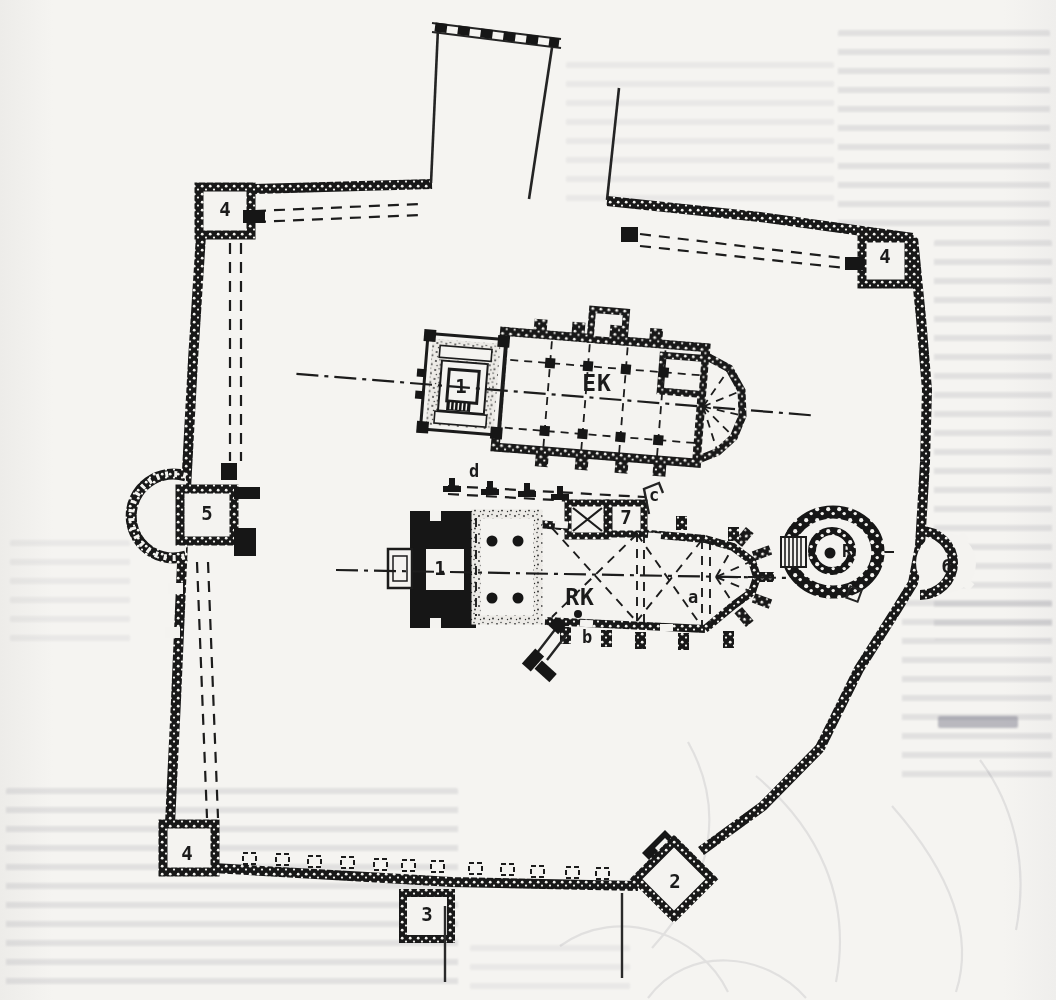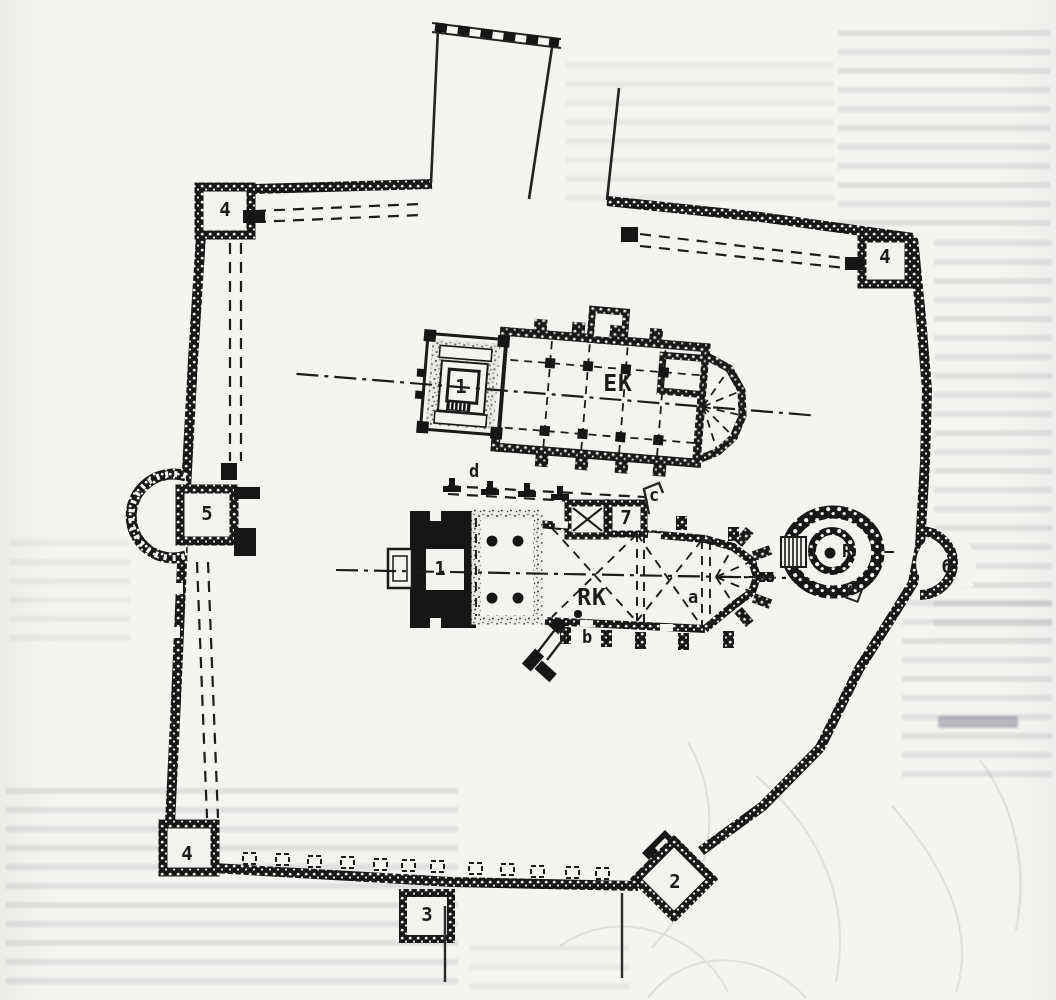--- a/index.html
+++ b/index.html
@@ -344,22 +344,22 @@
             <path d="M789,537 L789,567"></path>
             <path d="M793,537 L793,567"></path>
           <path d="M797,537 L797,567"></path>
             <path d="M801,537 L801,567"></path>
         </g>
       </g>
       <rect x="848" y="588" width="12" height="12" fill="none" stroke="#242424" stroke-width="2" transform="rotate(20 854 594)"></rect>
     </g>
   </svg>
 
-  <div class="lbl big" style="left:618px;top:383px;">EK</div>
-  <div class="lbl big" style="left:592px;top:597px;">RK</div>
+  <div class="lbl big" style="left:597px;top:383px;">EK</div>
+  <div class="lbl big" style="left:580px;top:597px;">RK</div>
   <div class="lbl small" style="left:847px;top:551px;">R</div>
   <div class="lbl" style="left:461px;top:386px;">1</div>
   <div class="lbl" style="left:440px;top:568px;">1</div>
   <div class="lbl" style="left:675px;top:881px;">2</div>
   <div class="lbl" style="left:427px;top:914px;">3</div>
   <div class="lbl" style="left:225px;top:209px;">4</div>
   <div class="lbl" style="left:885px;top:256px;">4</div>
   <div class="lbl" style="left:187px;top:853px;">4</div>
   <div class="lbl" style="left:207px;top:513px;">5</div>
   <div class="lbl" style="left:947px;top:566px;">6</div>

